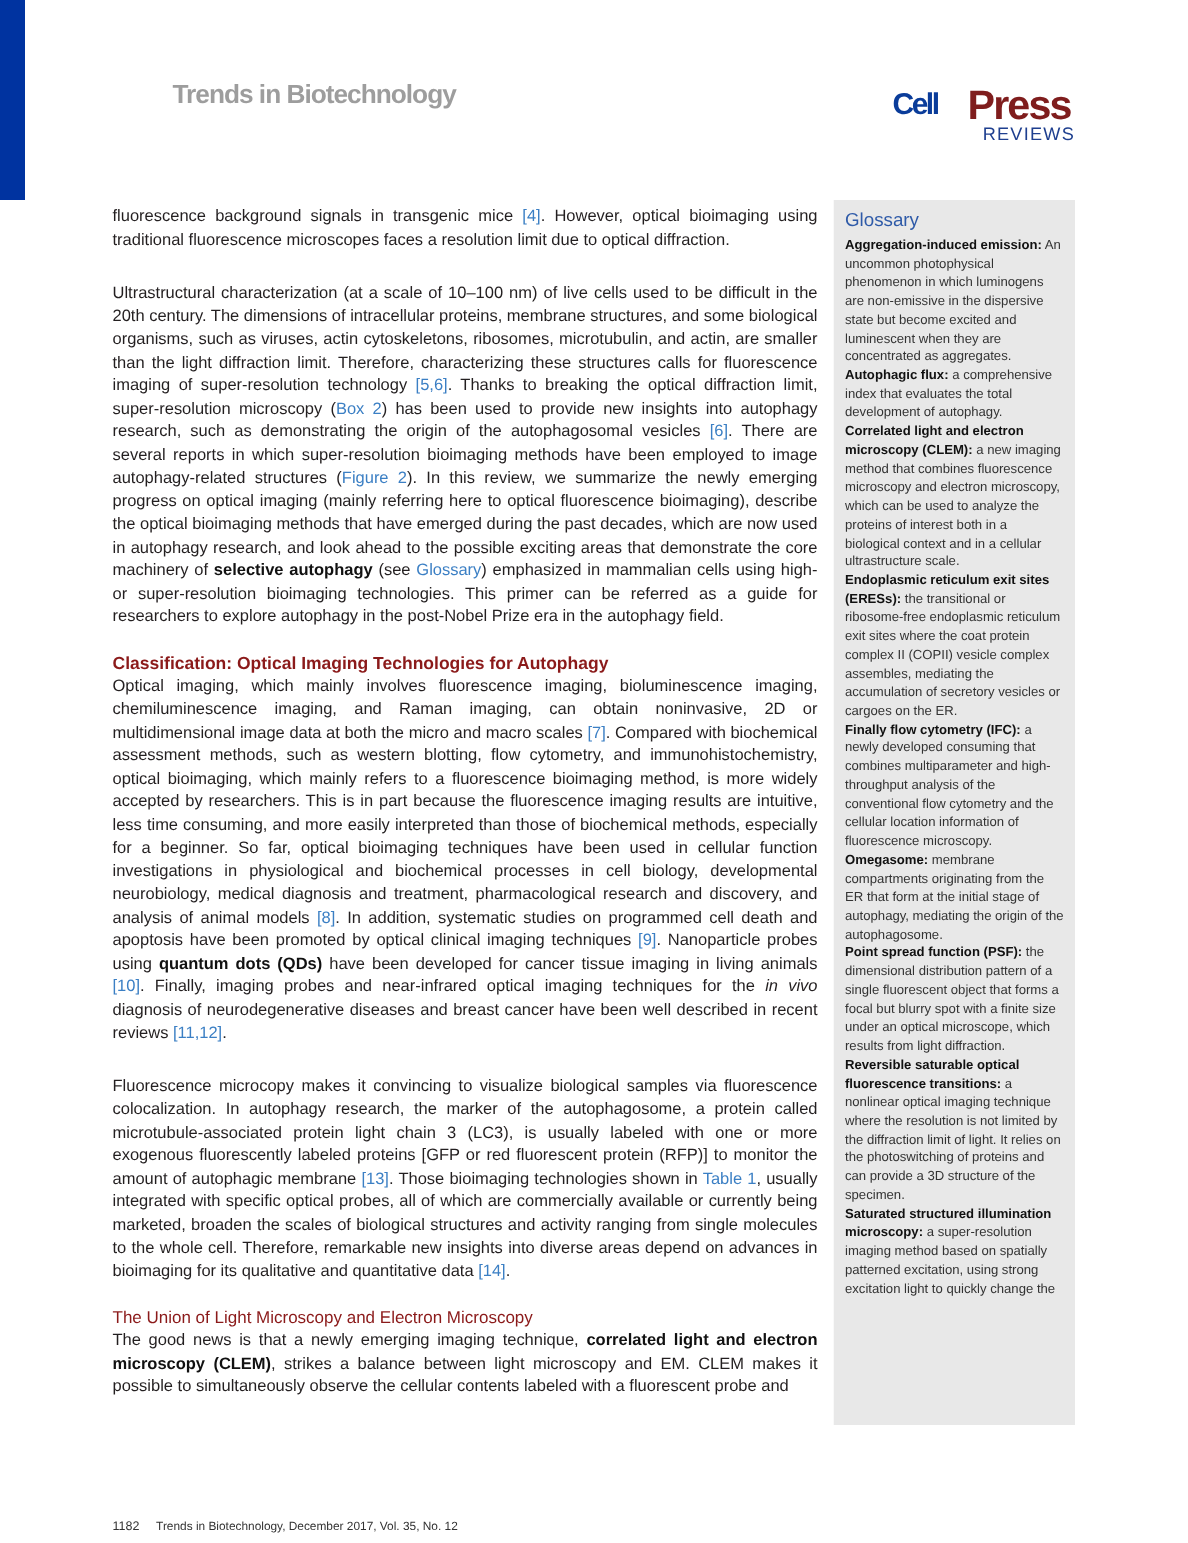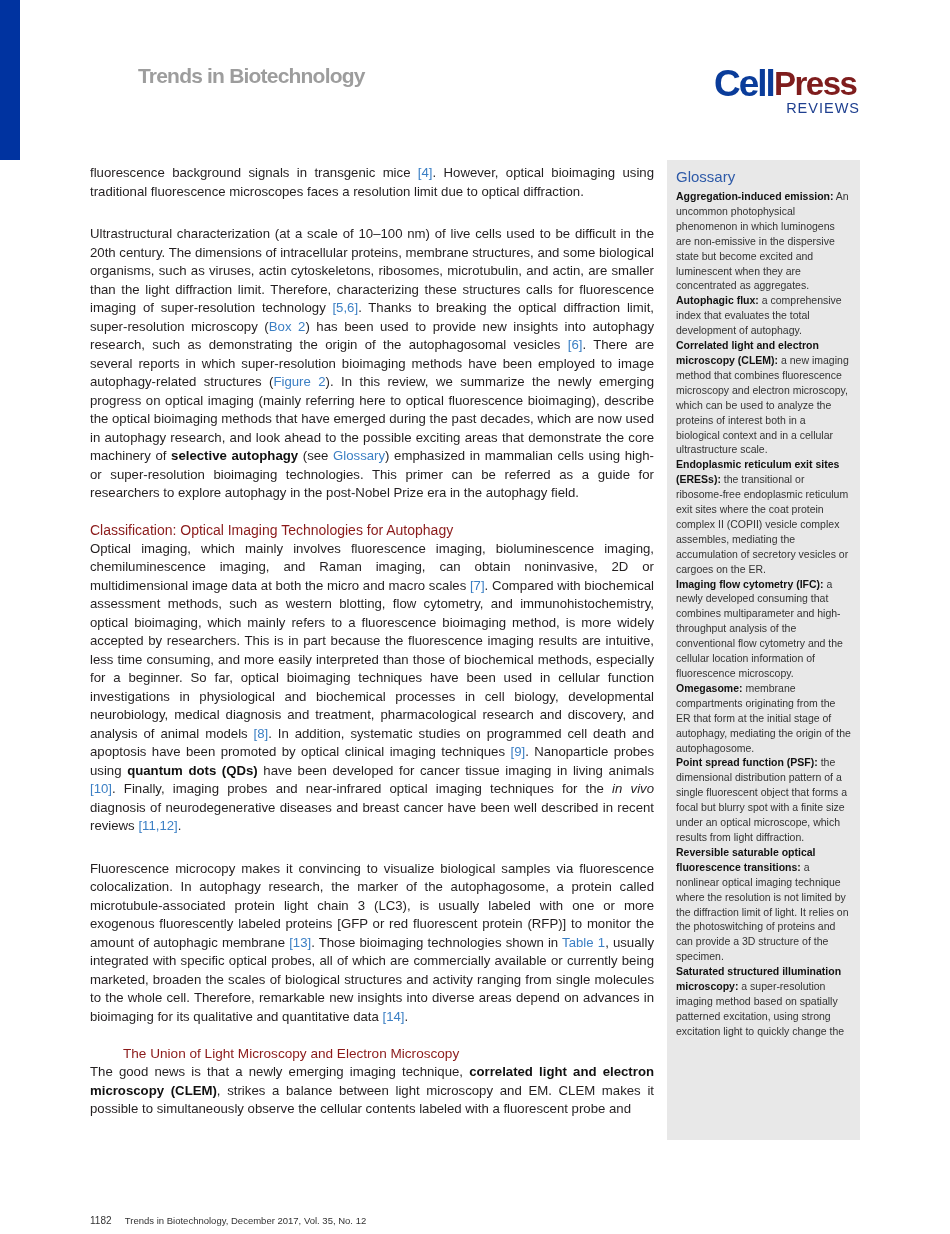--- a/index.html
+++ b/index.html
@@ -2,33 +2,33 @@
 <html><head>
 <meta charset="utf-8">
 <style>
   html, body { margin: 0; padding: 0; background: #ffffff; }
   body { width: 950px; height: 1234px; position: relative; overflow: hidden;
          font-family: "Liberation Sans", sans-serif; color: #231f20; }
   .side-bar { position: absolute; left: 0; top: 0; width: 20px; height: 160px; background: #0033a0; }
   .journal-title { position: absolute; left: 90px; top: 64px; font-size: 21px; font-weight: bold;
                    color: #9d9d9d; letter-spacing: -0.8px; margin-left: 48px; }
   .logo { position: absolute; left: 714px; top: 67px; width: 146px; height: 54px; }
-  .logo .cell { position: absolute; left: 0; top: 0; font-size: 37px; font-weight: bold;
+  .logo .cell { position: absolute; left: 0; top: 0; font-size: 24px; font-weight: bold;
                 color: #0a3c9a; letter-spacing: -2px; line-height: 34px; }
   .logo .press { position: absolute; left: 60px; top: 0; font-size: 33px; font-weight: bold;
                  color: #7f1d1d; letter-spacing: -1.5px; line-height: 34px; }
   .logo .reviews { position: absolute; right: 0; top: 33px; font-size: 14.5px; color: #1e3f8f;
                    letter-spacing: 1px; line-height: 16px; }
 
   .main { position: absolute; left: 90px; top: 164px; width: 564px; font-size: 13.2px;
           line-height: 18.5px; text-align: justify; color: #231f20; }
   .main p { margin: 0; }
   .main p + p { margin-top: 24px; }
-  .main .sec-head { margin-top: 18.5px; color: #8b1a1a; font-weight: normal; font-size: 14px; line-height: 18.5px; }
-  .main .subsec-head { margin-top: 18.5px; color: #8b1a1a; font-size: 13.6px; line-height: 18.5px; margin-left: 33px; }
+  .main .sec-head { margin-top: 18.5px; color: #8b1a1a; font-weight: bold; font-size: 14px; line-height: 18.5px; }
+  .main .subsec-head { margin-top: 18.5px; color: #8b1a1a; font-size: 13.6px; line-height: 18.5px; }
   .main .sec-head + p, .main .subsec-head + p { margin-top: 0; }
   .ref { color: #3b7fc4; }
   .b { font-weight: bold; color: #111; }
   .i { font-style: italic; }
 
   .glossary { position: absolute; left: 667px; top: 160px; width: 193px; height: 980px;
               background: #e8e8e8; box-sizing: border-box; padding: 8px 8px 0 9px;
               font-size: 10.5px; line-height: 14.9px; color: #333; }
   .glossary .g-title { font-size: 15px; color: #2e5aa8; line-height: 18px; margin-bottom: 3px; }
   .glossary .term { font-weight: bold; color: #111; }
@@ -63,21 +63,21 @@
   <div class="subsec-head">The Union of Light Microscopy and Electron Microscopy</div>
   <p><span>The good news is that a newly emerging imaging technique, </span><span class="b">correlated light and electron microscopy (CLEM)</span><span>, strikes a balance between light microscopy and EM. CLEM makes it possible to simultaneously observe the cellular contents labeled with a fluorescent probe and</span></p>
 </div>
 
 <div class="glossary">
   <div class="g-title">Glossary</div>
   <div class="entry"><span class="term">Aggregation-induced emission:</span><span> An uncommon photophysical phenomenon in which luminogens are non-emissive in the dispersive state but become excited and luminescent when they are concentrated as aggregates.</span></div>
   <div class="entry"><span class="term">Autophagic flux:</span><span> a comprehensive index that evaluates the total development of autophagy.</span></div>
   <div class="entry"><span class="term">Correlated light and electron microscopy (CLEM):</span><span> a new imaging method that combines fluorescence microscopy and electron microscopy, which can be used to analyze the proteins of interest both in a biological context and in a cellular ultrastructure scale.</span></div>
   <div class="entry"><span class="term">Endoplasmic reticulum exit sites (ERESs):</span><span> the transitional or ribosome-free endoplasmic reticulum exit sites where the coat protein complex II (COPII) vesicle complex assembles, mediating the accumulation of secretory vesicles or cargoes on the ER.</span></div>
-  <div class="entry"><span class="term">Imaging flow cytometry (IFC):</span><span> a newly developed consuming that combines multiparameter and high-throughput analysis of the conventional flow cytometry and the cellular location information of fluorescence microscopy.</span></div>
+  <div class="entry"><span class="term">Finally flow cytometry (IFC):</span><span> a newly developed consuming that combines multiparameter and high-throughput analysis of the conventional flow cytometry and the cellular location information of fluorescence microscopy.</span></div>
   <div class="entry"><span class="term">Omegasome:</span><span> membrane compartments originating from the ER that form at the initial stage of autophagy, mediating the origin of the autophagosome.</span></div>
   <div class="entry"><span class="term">Point spread function (PSF):</span><span> the dimensional distribution pattern of a single fluorescent object that forms a focal but blurry spot with a finite size under an optical microscope, which results from light diffraction.</span></div>
   <div class="entry"><span class="term">Reversible saturable optical fluorescence transitions:</span><span> a nonlinear optical imaging technique where the resolution is not limited by the diffraction limit of light. It relies on the photoswitching of proteins and can provide a 3D structure of the specimen.</span></div>
   <div class="entry"><span class="term">Saturated structured illumination microscopy:</span><span> a super-resolution imaging method based on spatially patterned excitation, using strong excitation light to quickly change the</span></div>
 </div>
 
 <div class="footer">
   <span class="page-no">1182</span>
   <span class="cite">Trends in Biotechnology, December 2017, Vol. 35, No. 12</span>
 </div>

